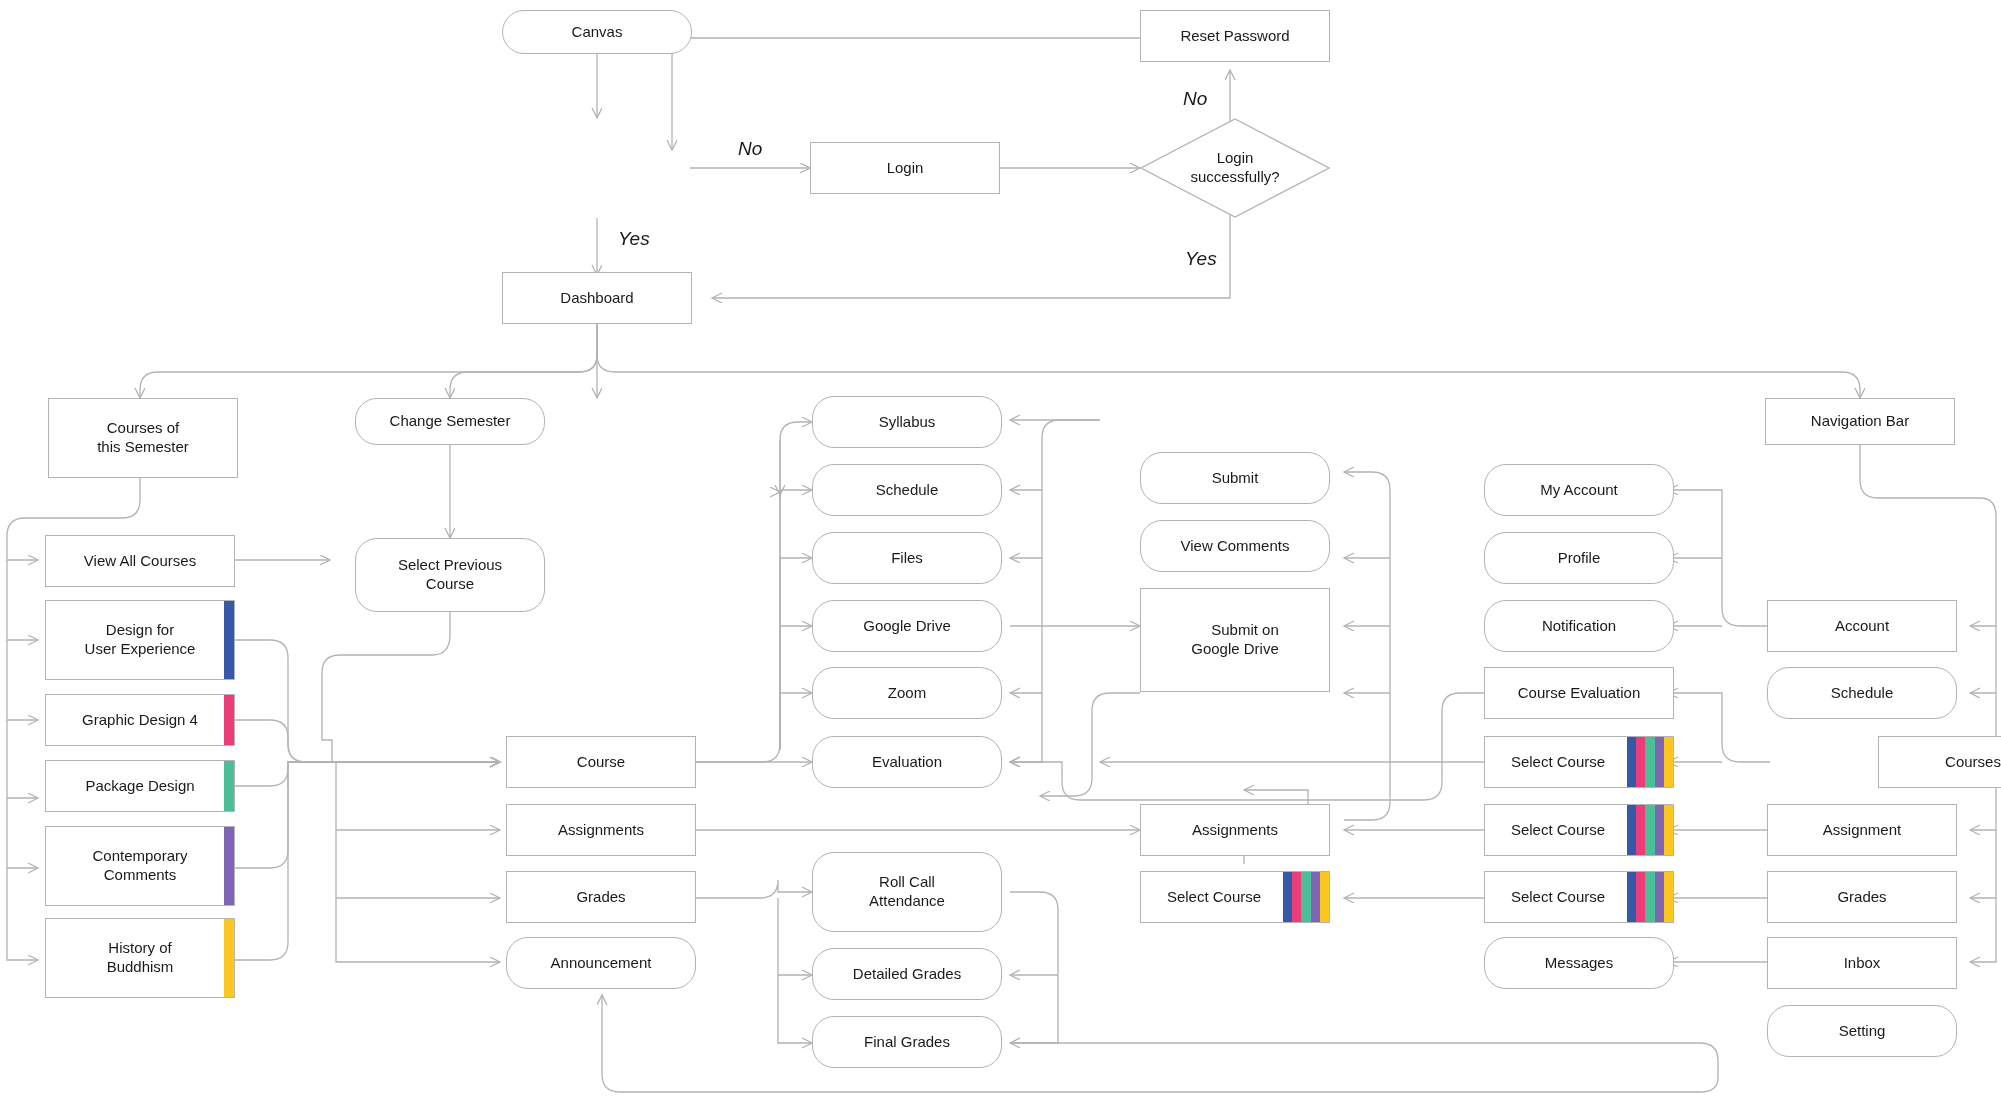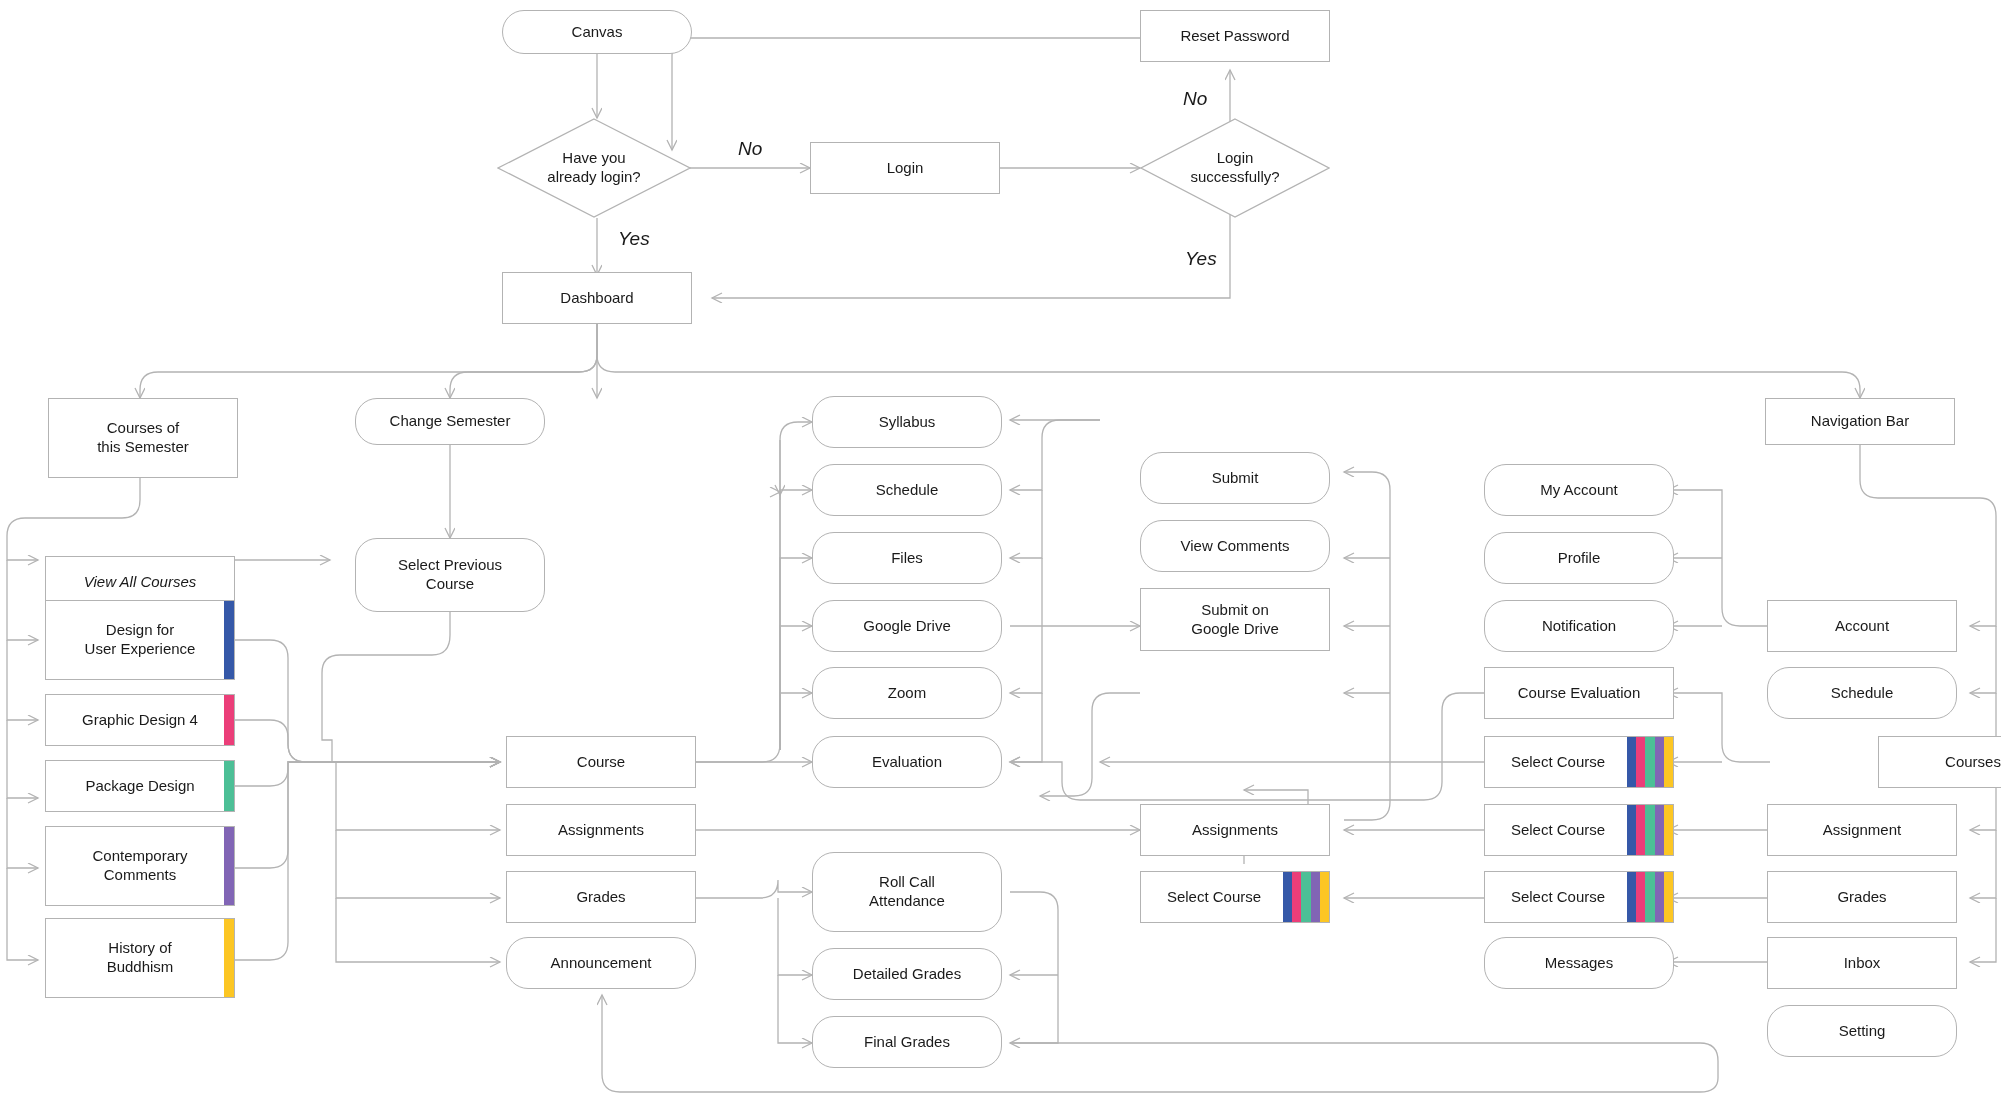--- a/index.html
+++ b/index.html
@@ -206,27 +206,20 @@
       <path d="M1058,975 L1010,975"></path>
 
       <path d="M1010,1043 L1700,1043 Q1718,1043 1718,1061 L1718,1078 Q1718,1092 1700,1092 L620,1092 Q602,1092 602,1074 L602,995"></path>
     </g>
   </svg>
 
   <div class="node rounded" style="left:502px; top:10px; width:190px; height:44px;">
     <span class="lbl">Canvas</span>
   </div>
 
-  <div class="node diamond" style="left:497px; top:118px; width:194px; height:100px;">
-    <svg class="dm-shape" viewBox="0 0 194 100" preserveAspectRatio="none">
-      <polygon points="97,1 193,50 97,99 1,50" fill="#ffffff" stroke="#b3b3b3" stroke-width="1.3"></polygon>
-    </svg>
-    <span class="dm-label lbl">Have you
-already login?</span>
-  </div>
 
   <div class="node" style="left:810px; top:142px; width:190px; height:52px;">
     <span class="lbl">Login</span>
   </div>
 
   <div class="node" style="left:1140px; top:10px; width:190px; height:52px;">
     <span class="lbl">Reset Password</span>
   </div>
 
   <div class="node diamond" style="left:1140px; top:118px; width:190px; height:100px;">
@@ -247,21 +240,21 @@
   </div>
 
   <div class="node rounded" style="left:355px; top:398px; width:190px; height:47px;">
     <span class="lbl">Change Semester</span>
   </div>
 
   <div class="node" style="left:1765px; top:398px; width:190px; height:47px;">
     <span class="lbl">Navigation Bar</span>
   </div>
 
-  <div class="node" style="left:45px; top:556px; width:190px; height:52px;font-style:italic;">
+  <div class="node" style="left:45px; top:535px; width:190px; height:52px;">
     <span class="lbl">View All Courses</span>
   </div>
 
   <div class="node rounded" style="left:355px; top:538px; width:190px; height:74px;">
     <span class="lbl">Select Previous
 Course</span>
   </div>
 
   <div class="node" style="left:45px; top:600px; width:190px; height:80px;">
     <span class="lbl">Design for
@@ -345,21 +338,21 @@
   </div>
 
   <div class="node rounded" style="left:1140px; top:452px; width:190px; height:52px;">
     <span class="lbl">Submit</span>
   </div>
 
   <div class="node rounded" style="left:1140px; top:520px; width:190px; height:52px;">
     <span class="lbl">View Comments</span>
   </div>
 
-  <div class="node" style="left:1140px; top:588px; width:190px; height:63px;">
+  <div class="node" style="left:1140px; top:588px; width:190px; height:104px;text-align:right;">
     <span class="lbl">Submit on
 Google Drive</span>
   </div>
 
 
   <div class="node" style="left:1140px; top:804px; width:190px; height:52px;">
     <span class="lbl">Assignments</span>
   </div>
 
   <div class="node" style="left:1140px; top:871px; width:190px; height:52px;">

